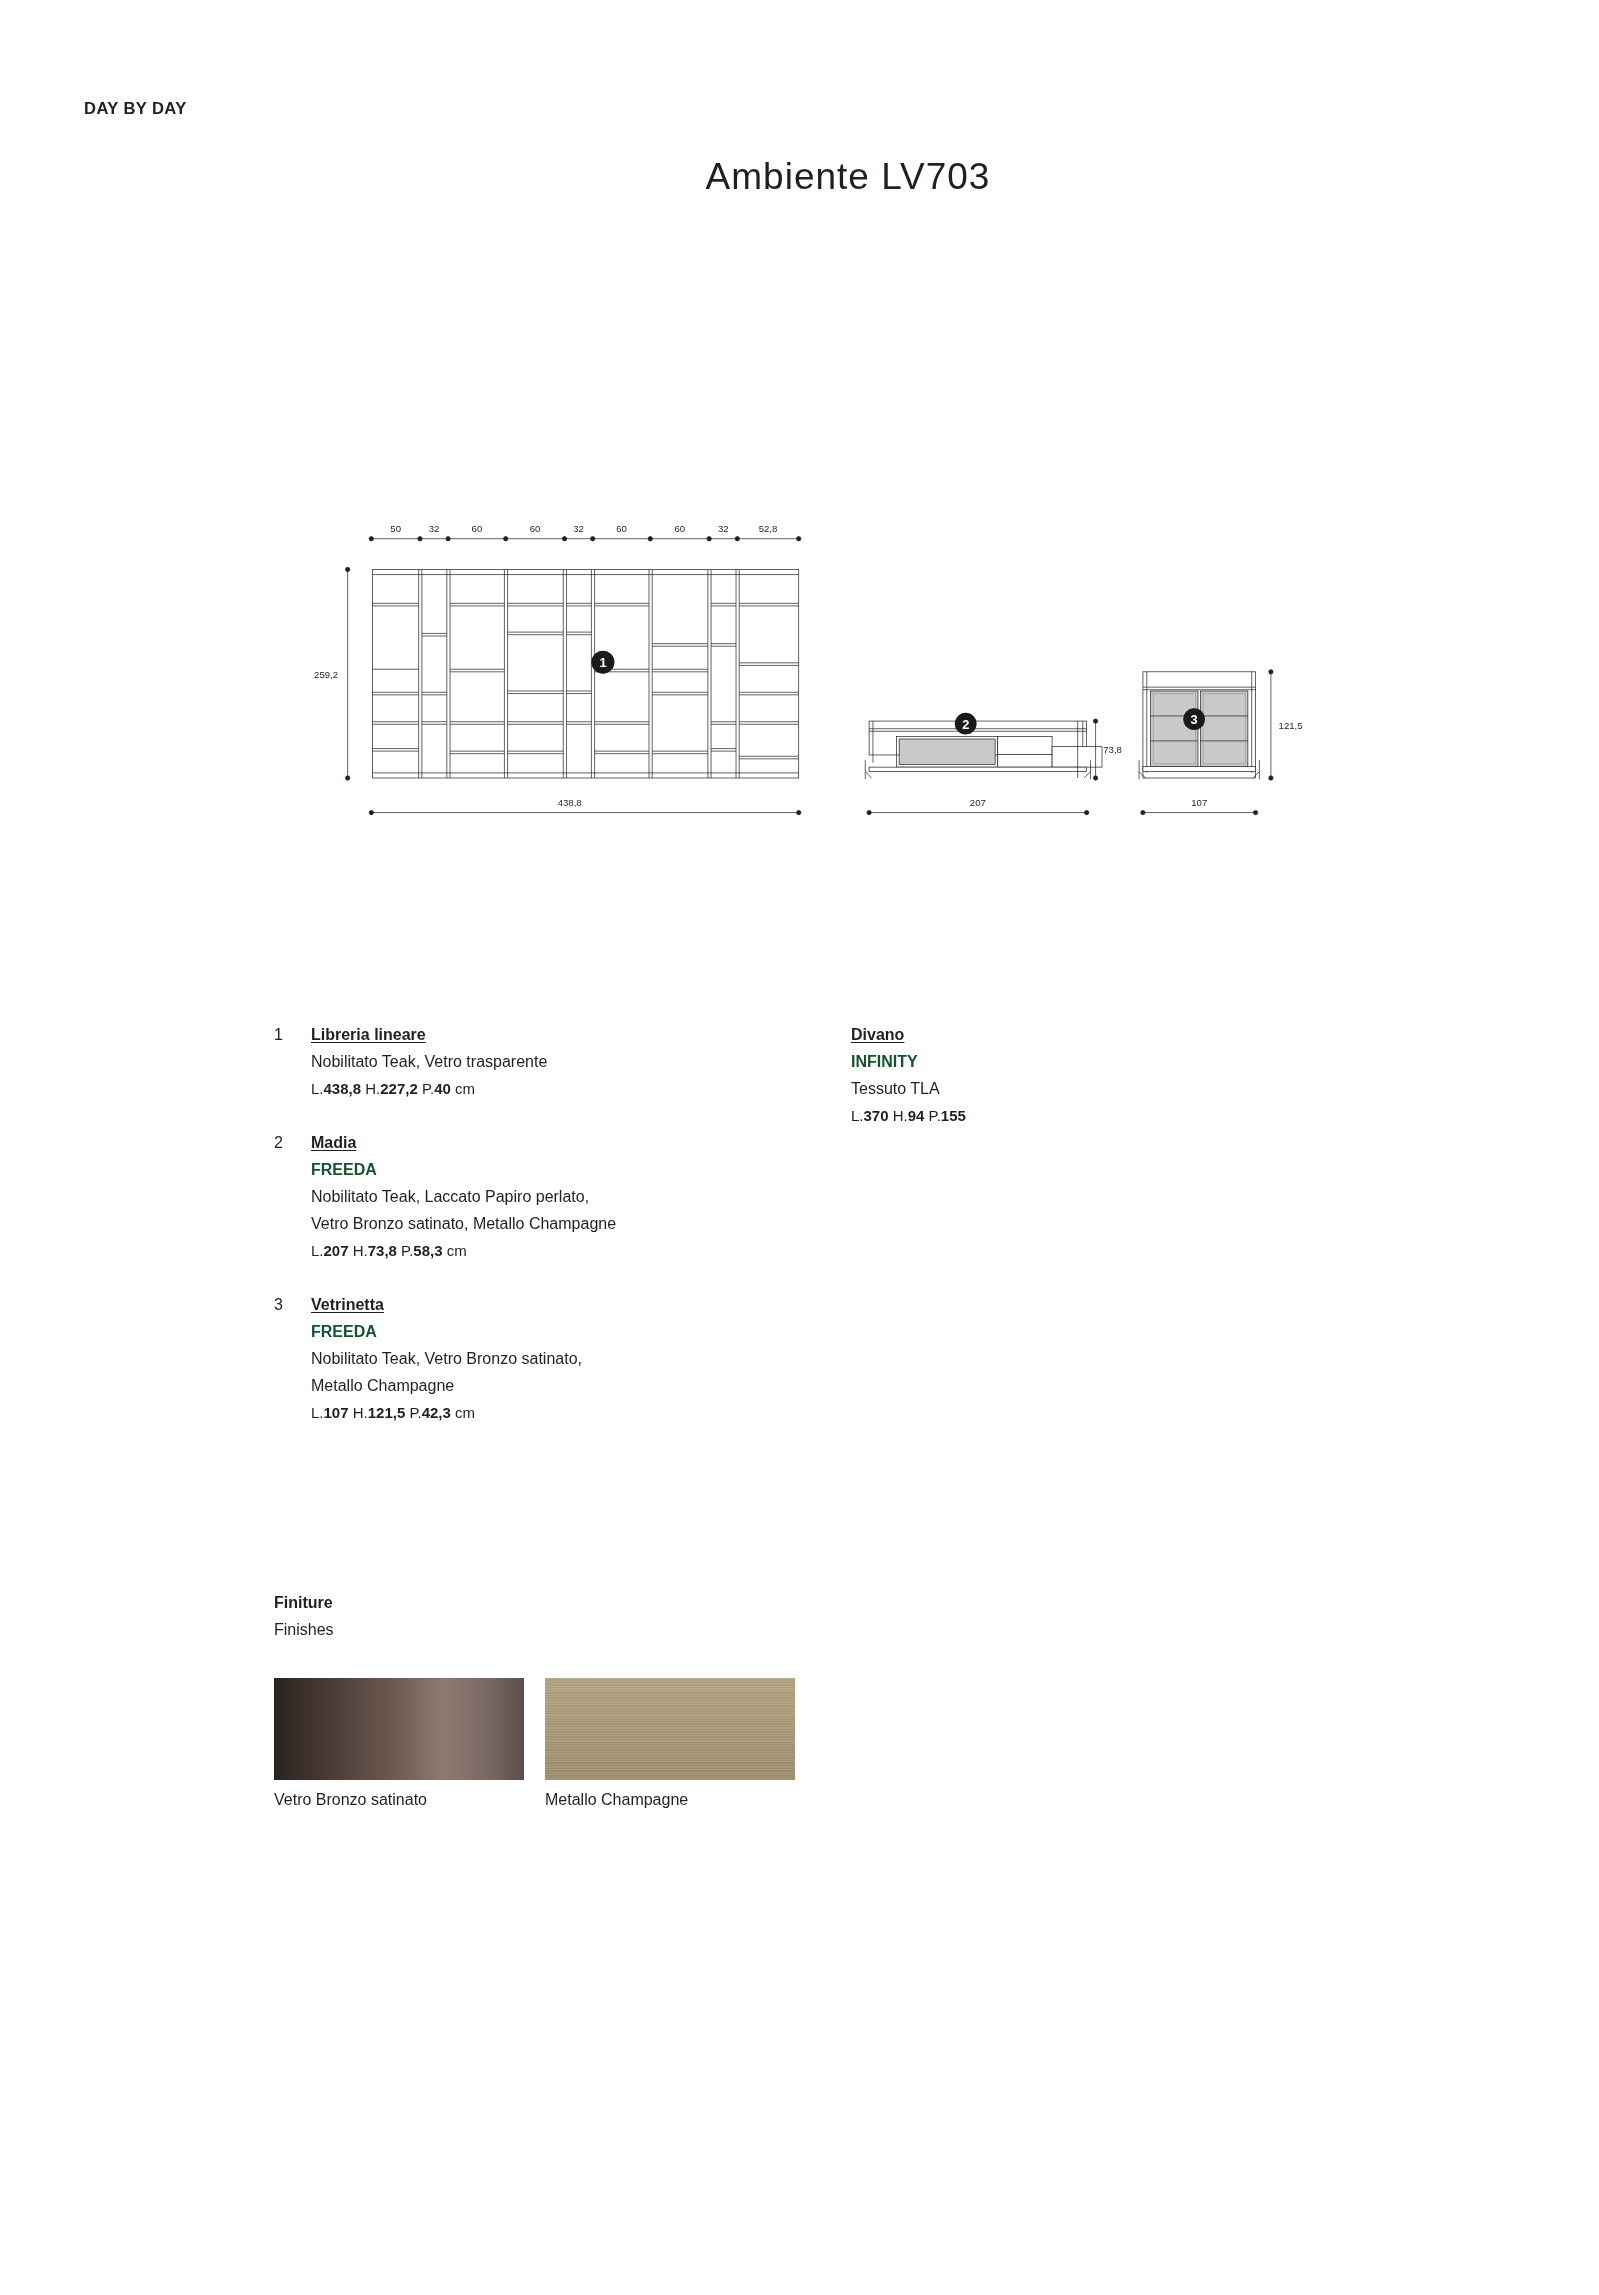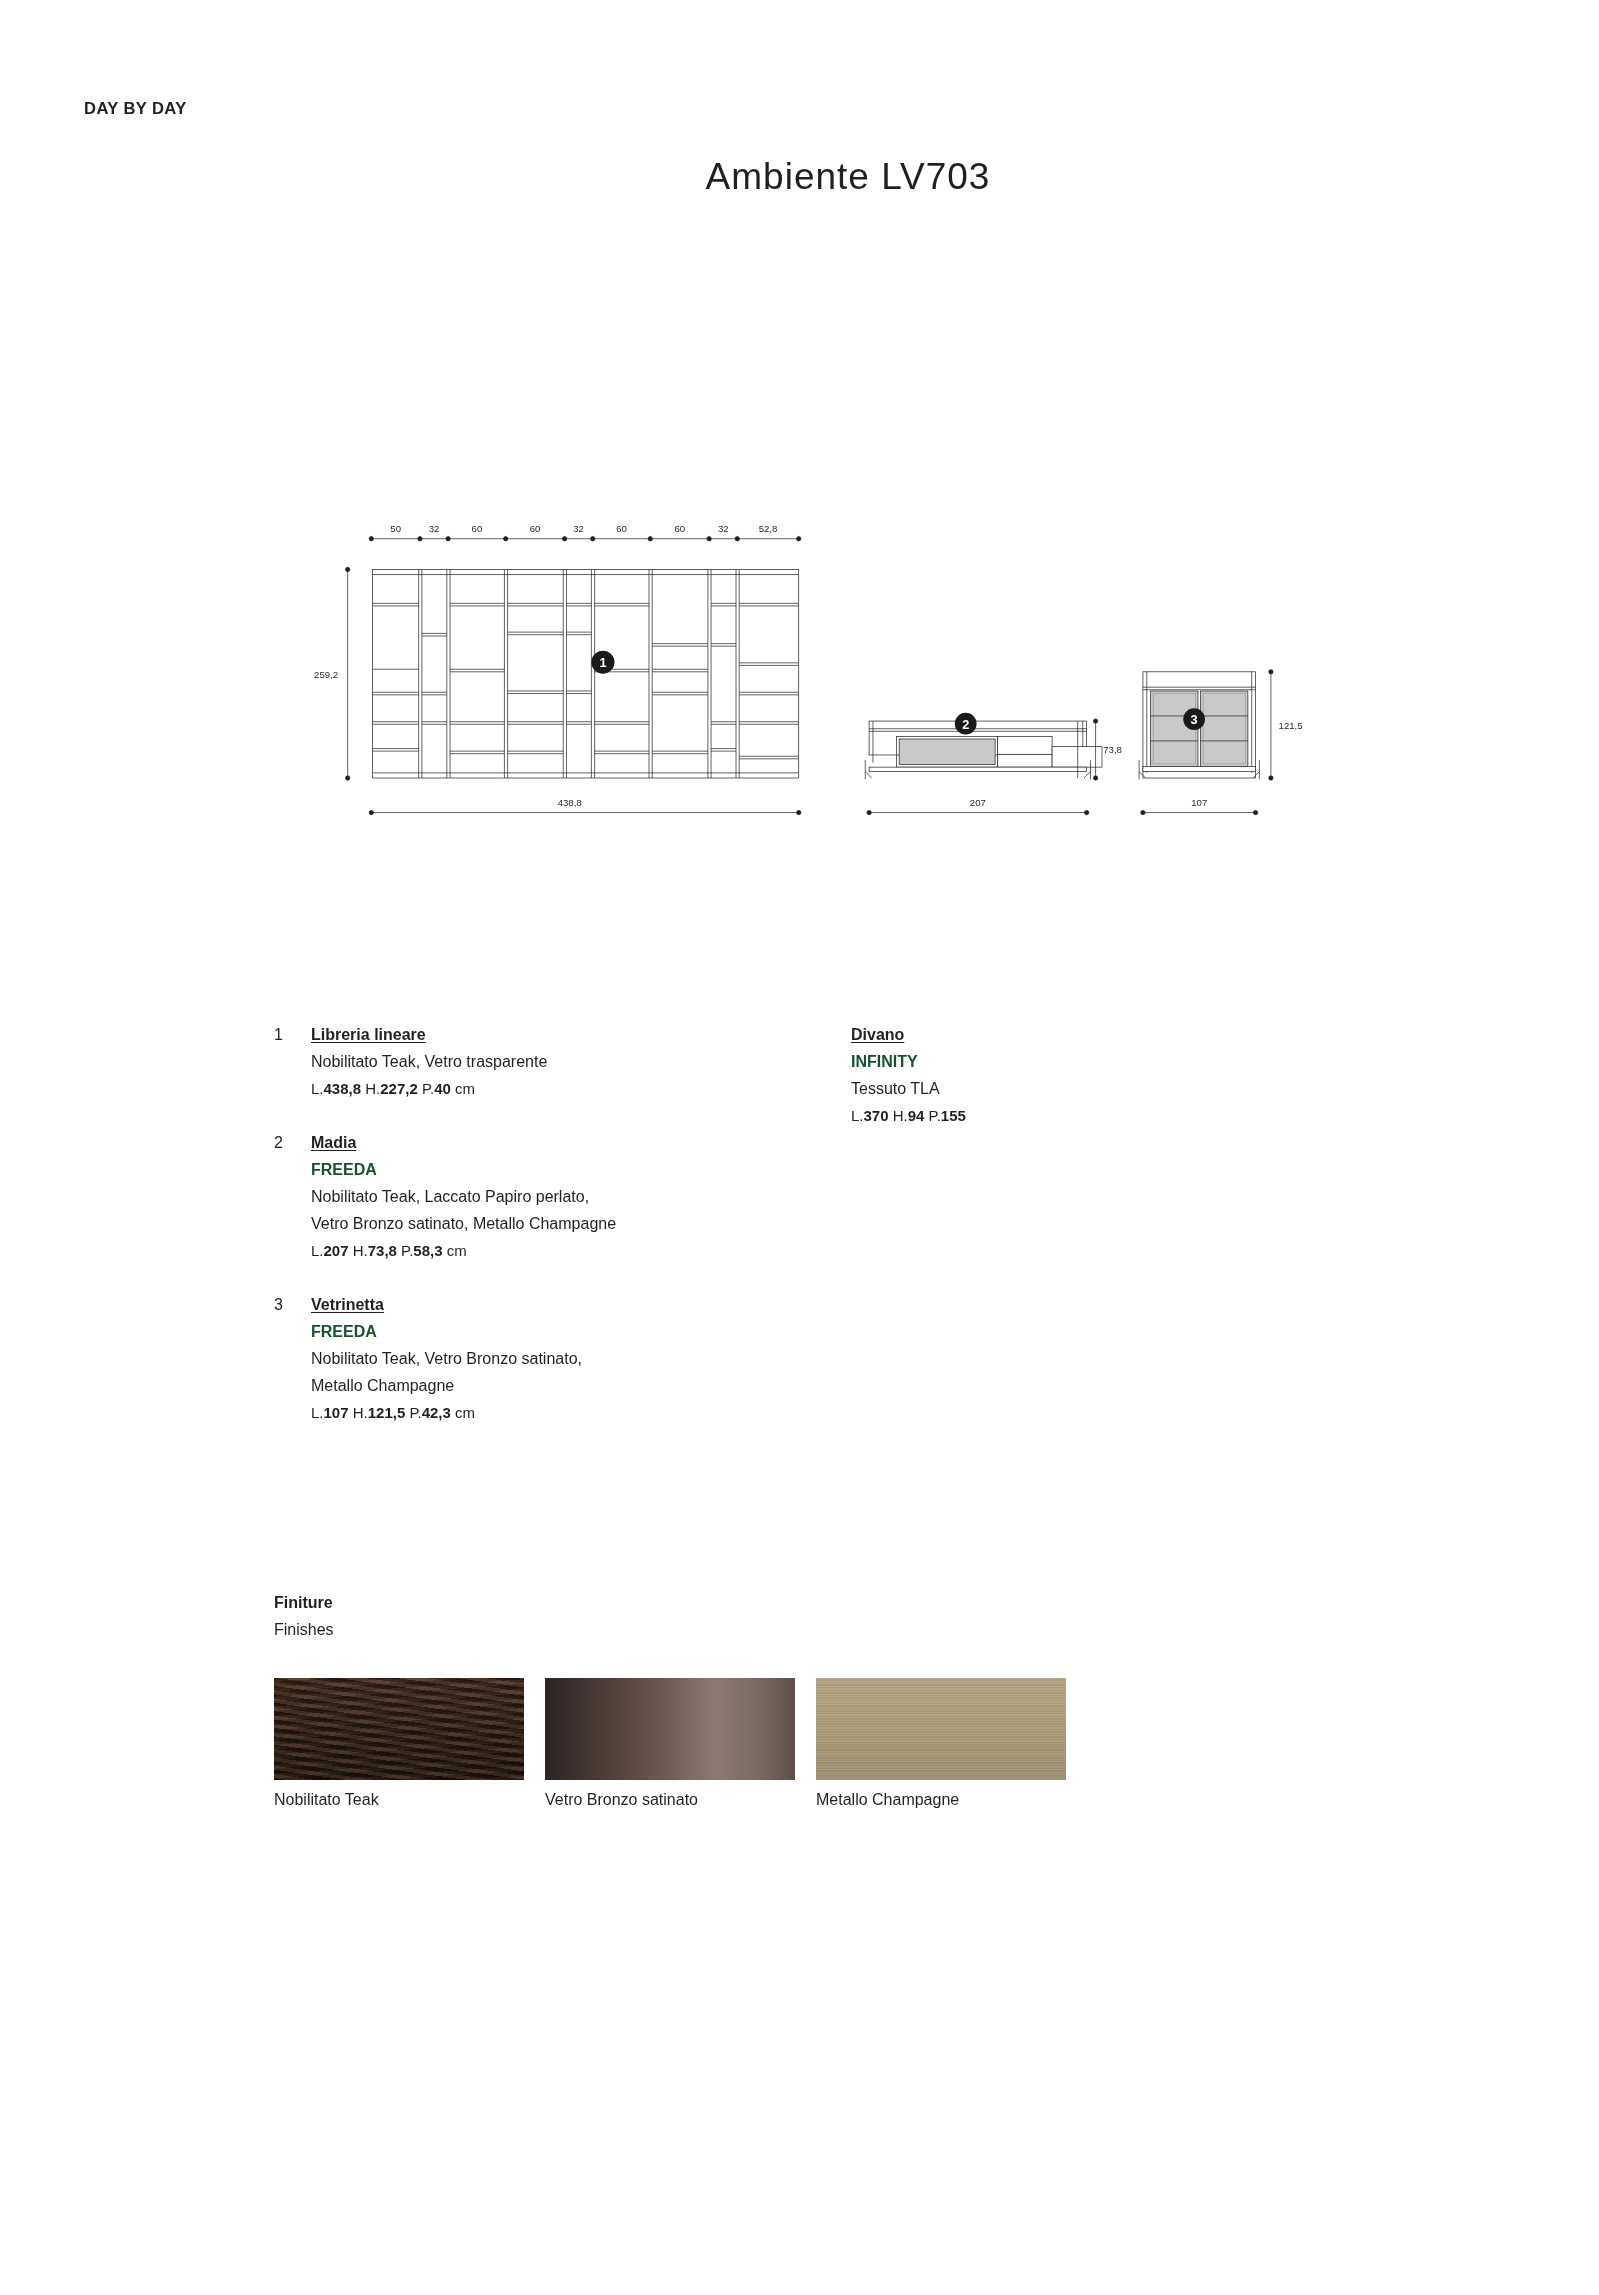--- a/index.html
+++ b/index.html
@@ -488,24 +488,20 @@
   </div>
 
   <div id="finiture">
     <div id="finiture-title">Finiture</div>
     <div id="finiture-sub">Finishes</div>
   </div>
 
   <div id="swatch-grid">
     <div class="swatch-row">
       <div class="swatch-cell">
-        <div class="swatch-chip tex-teak"></div>
-        <div class="swatch-label">Nobilitato Teak</div>
-      </div>
-      <div class="swatch-cell">
         <div class="swatch-chip tex-bronzo"></div>
         <div class="swatch-label">Vetro Bronzo satinato</div>
       </div>
       <div class="swatch-cell">
         <div class="swatch-chip tex-champagne"></div>
         <div class="swatch-label">Metallo Champagne</div>
       </div>
     </div>
     <div class="swatch-row">
       <div class="swatch-cell">

